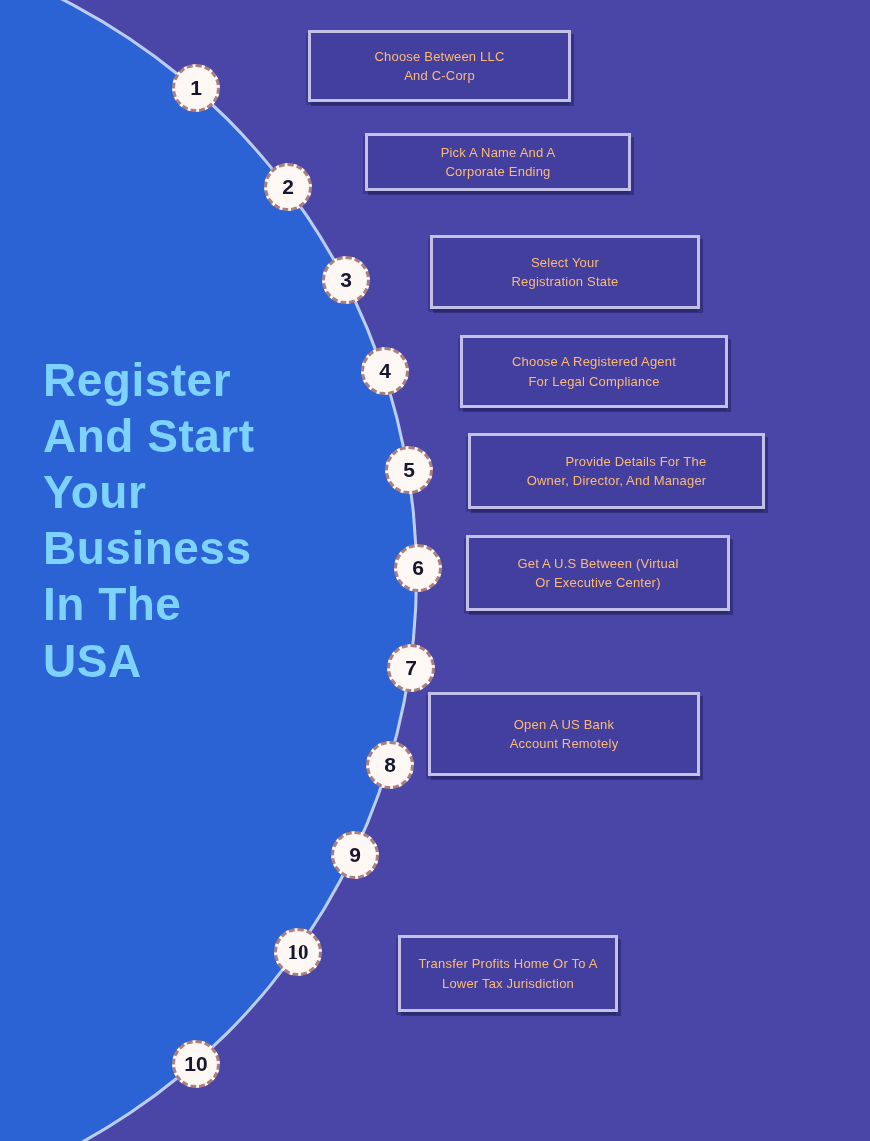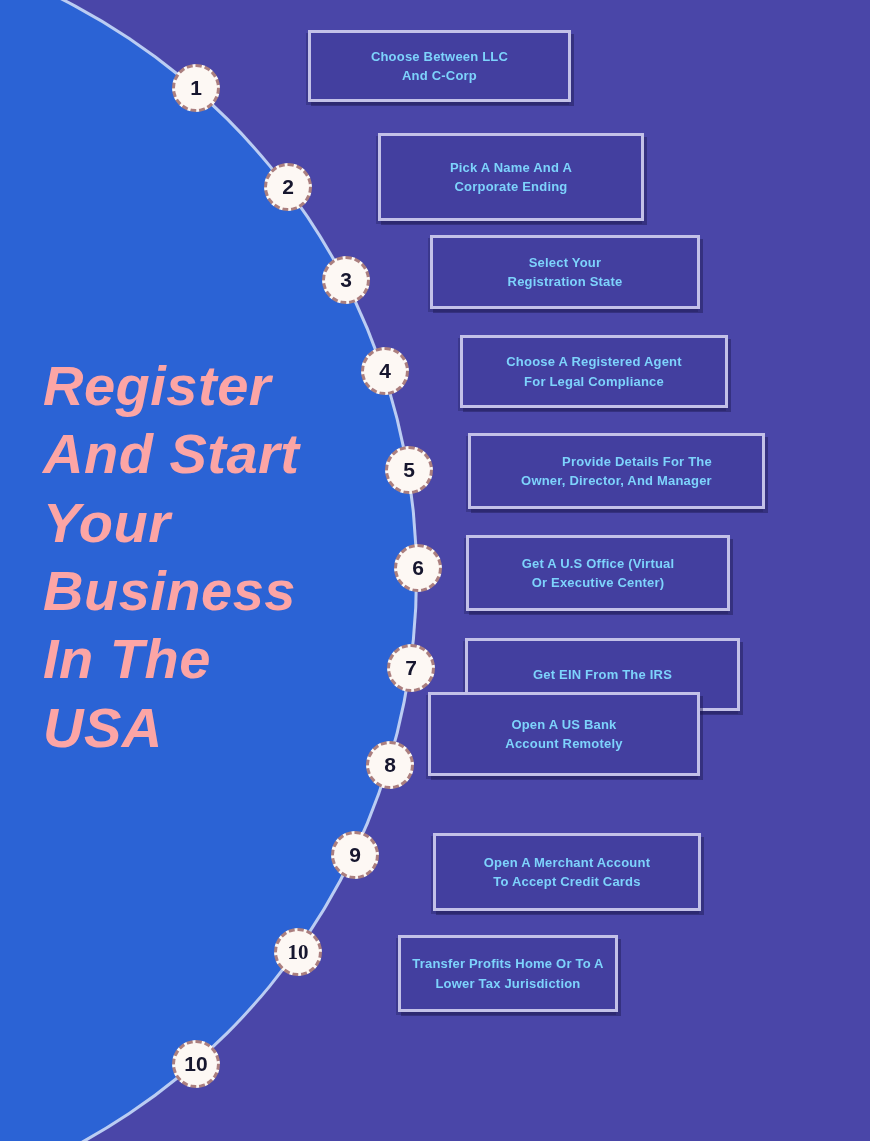--- a/index.html
+++ b/index.html
@@ -17,44 +17,43 @@
     border-radius:50%;
     background:#2b63d5;
     border:3px solid rgba(213,223,248,0.85);
     box-sizing:content-box;
   }
   .poster-title{
     position:absolute;
     left:43px;top:352px;
     margin:0;
     width:310px;
-    color:#fca5a5;
-    font-size:56px;
+    color:#7dd3fc;
+    font-size:46px;
     font-weight:bold;
     line-height:1.22;
     letter-spacing:0.5px;
     white-space:pre-line;
-    font-style:italic;
   }
   .step-box{
     position:absolute;
     box-sizing:border-box;
     background:#433f9f;
     border:3px solid #c3c1e8;
     box-shadow:3px 4px 0 rgba(28,25,80,0.45), -2px 3px 0 rgba(28,25,80,0.30);
     display:flex;
     align-items:center;
     justify-content:center;
     text-align:center;
     padding:4px 10px;
   }
   .step-label{
-    color:#7dd3fc;
+    color:#fdba74;
     font-size:13px;
-    font-weight:bold;
+    font-weight:normal;
     line-height:1.5;
     letter-spacing:0.2px;
     white-space:pre-line;
   }
   .num-circle{
     position:absolute;
     box-sizing:border-box;
     width:48px;height:48px;
     border-radius:50%;
     background:#fdf8f4;
@@ -78,50 +77,43 @@
 And Start
 Your
 Business
 In The
 USA</h1>
 
   <div class="step-box" style="left:308px;top:30px;width:263px;height:72px;">
       <span class="step-label">Choose Between LLC
 And C-Corp</span>
     </div>
-  <div class="step-box" style="left:378px;top:133px;width:266px;height:88px;">
+  <div class="step-box" style="left:365px;top:133px;width:266px;height:58px;">
       <span class="step-label">Pick A Name And A
 Corporate Ending</span>
     </div>
   <div class="step-box" style="left:460px;top:335px;width:268px;height:73px;">
       <span class="step-label">Choose A Registered Agent
 For Legal Compliance</span>
     </div>
   <div class="step-box" style="left:430px;top:235px;width:270px;height:74px;">
       <span class="step-label">Select Your
 Registration State</span>
     </div>
   <div class="step-box" style="left:468px;top:433px;width:297px;height:76px;text-align:right;">
       <span class="step-label">Provide Details For The
 Owner, Director, And Manager</span>
     </div>
   <div class="step-box" style="left:466px;top:535px;width:264px;height:76px;">
-      <span class="step-label">Get A U.S Office (Virtual
+      <span class="step-label">Get A U.S Between (Virtual
 Or Executive Center)</span>
-    </div>
-  <div class="step-box" style="left:465px;top:638px;width:275px;height:73px;">
-      <span class="step-label">Get EIN From The IRS</span>
     </div>
   <div class="step-box" style="left:428px;top:692px;width:272px;height:84px;">
       <span class="step-label">Open A US Bank
 Account Remotely</span>
-    </div>
-  <div class="step-box" style="left:433px;top:833px;width:268px;height:78px;">
-      <span class="step-label">Open A Merchant Account
-To Accept Credit Cards</span>
     </div>
   <div class="step-box" style="left:398px;top:935px;width:220px;height:77px;">
       <span class="step-label">Transfer Profits Home Or To A
 Lower Tax Jurisdiction</span>
     </div>
 
   <div class="num-circle" style="left:172px;top:64px;">1</div>
   <div class="num-circle" style="left:264px;top:163px;">2</div>
   <div class="num-circle" style="left:322px;top:256px;">3</div>
   <div class="num-circle" style="left:361px;top:347px;">4</div>

